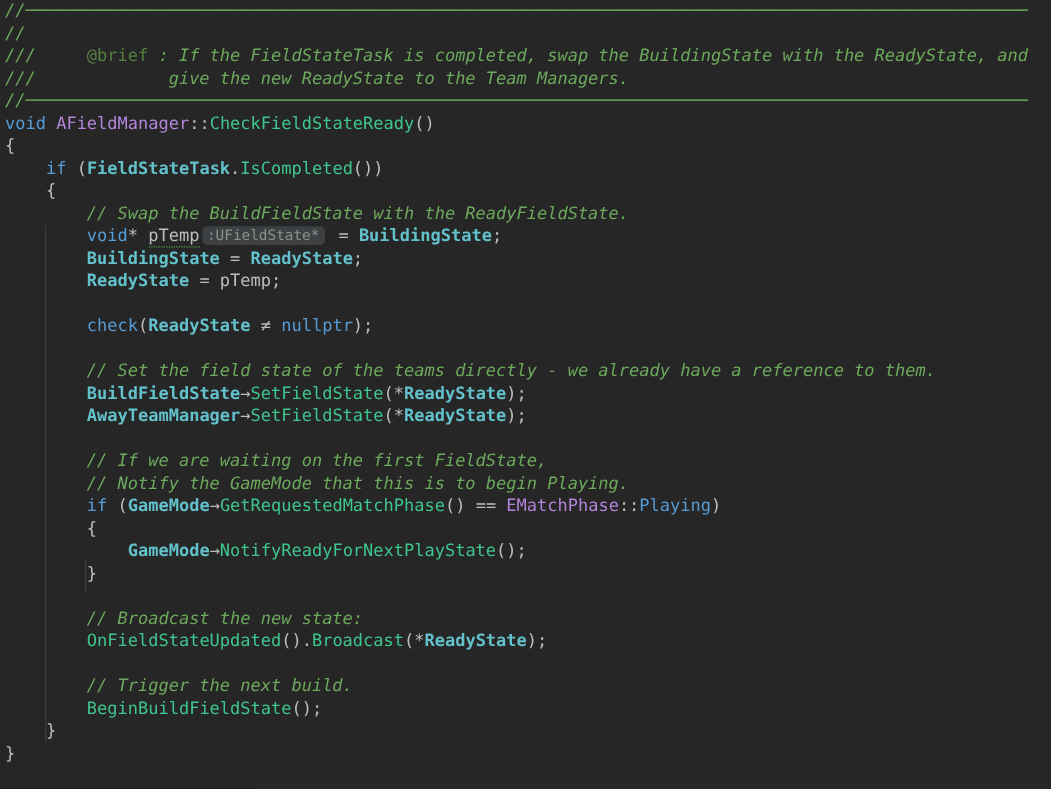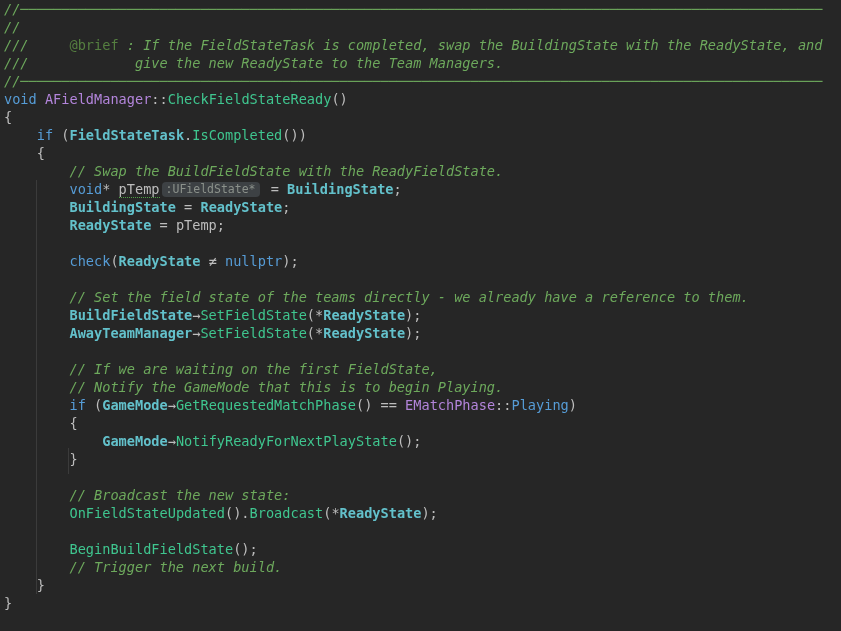--- a/index.html
+++ b/index.html
@@ -84,17 +84,17 @@
     <div class="code-line"><span class="tok-cm">        // If we are waiting on the first FieldState,</span></div>
     <div class="code-line"><span class="tok-cm">        // Notify the GameMode that this is to begin Playing.</span></div>
     <div class="code-line"><span class="tok-txt">        </span><span class="tok-kw">if</span><span class="tok-txt"> (</span><span class="tok-fld">GameMode</span><span class="tok-txt">→</span><span class="tok-fn">GetRequestedMatchPhase</span><span class="tok-txt">() == </span><span class="tok-cls">EMatchPhase</span><span class="tok-txt">::</span><span class="tok-en">Playing</span><span class="tok-txt">)</span></div>
     <div class="code-line"><span class="tok-txt">        {</span></div>
     <div class="code-line"><span class="tok-txt">            </span><span class="tok-fld">GameMode</span><span class="tok-txt">→</span><span class="tok-fn">NotifyReadyForNextPlayState</span><span class="tok-txt">();</span></div>
     <div class="code-line"><span class="tok-txt">        }</span></div>
     <div class="code-line"></div>
     <div class="code-line"><span class="tok-cm">        // Broadcast the new state:</span></div>
     <div class="code-line"><span class="tok-txt">        </span><span class="tok-fn">OnFieldStateUpdated</span><span class="tok-txt">().</span><span class="tok-fn">Broadcast</span><span class="tok-txt">(*</span><span class="tok-fld">ReadyState</span><span class="tok-txt">);</span></div>
     <div class="code-line"></div>
+    <div class="code-line"><span class="tok-cm">        // Trigger the next build.</span></div>
     <div class="code-line"><span class="tok-txt">        </span><span class="tok-fn">BeginBuildFieldState</span><span class="tok-txt">();</span></div>
-    <div class="code-line"><span class="tok-cm">        // Trigger the next build.</span></div>
     <div class="code-line"><span class="tok-txt">    }</span></div>
     <div class="code-line"><span class="tok-txt">}</span></div>
   </div>
 
 </body></html>

